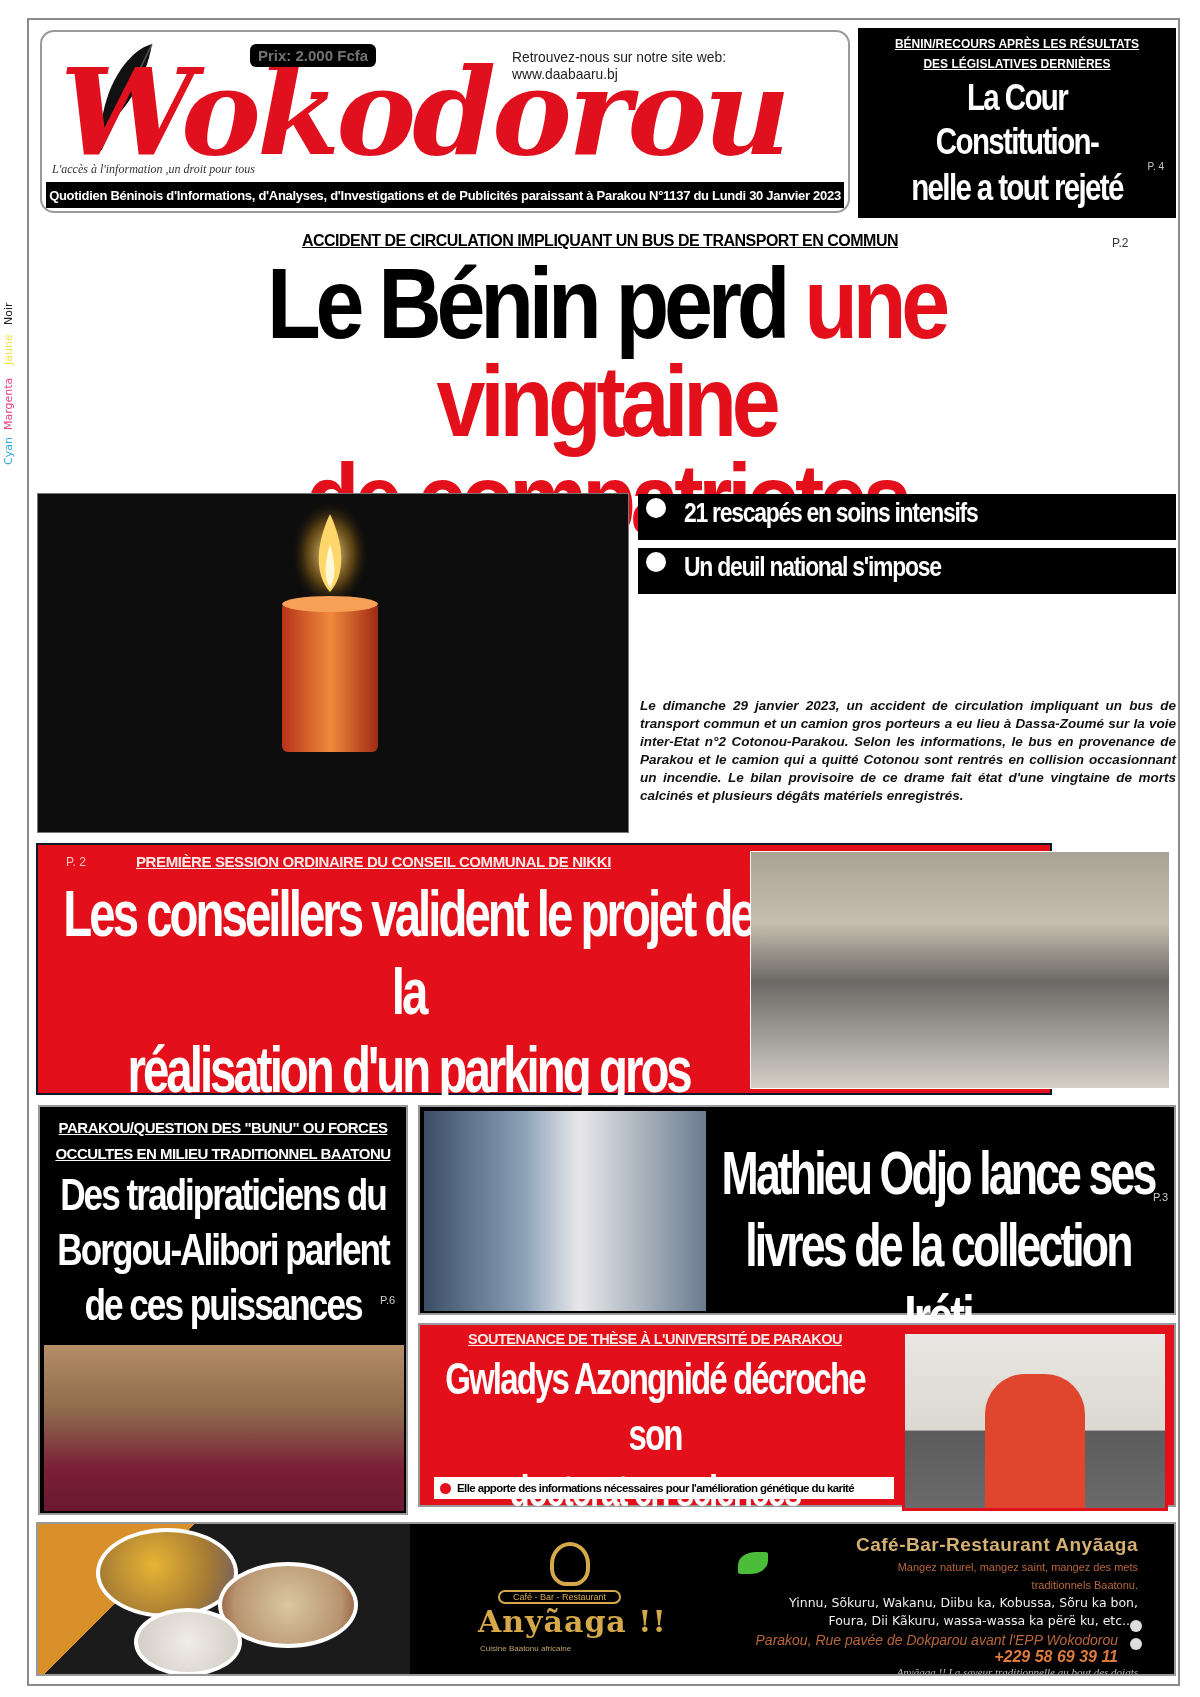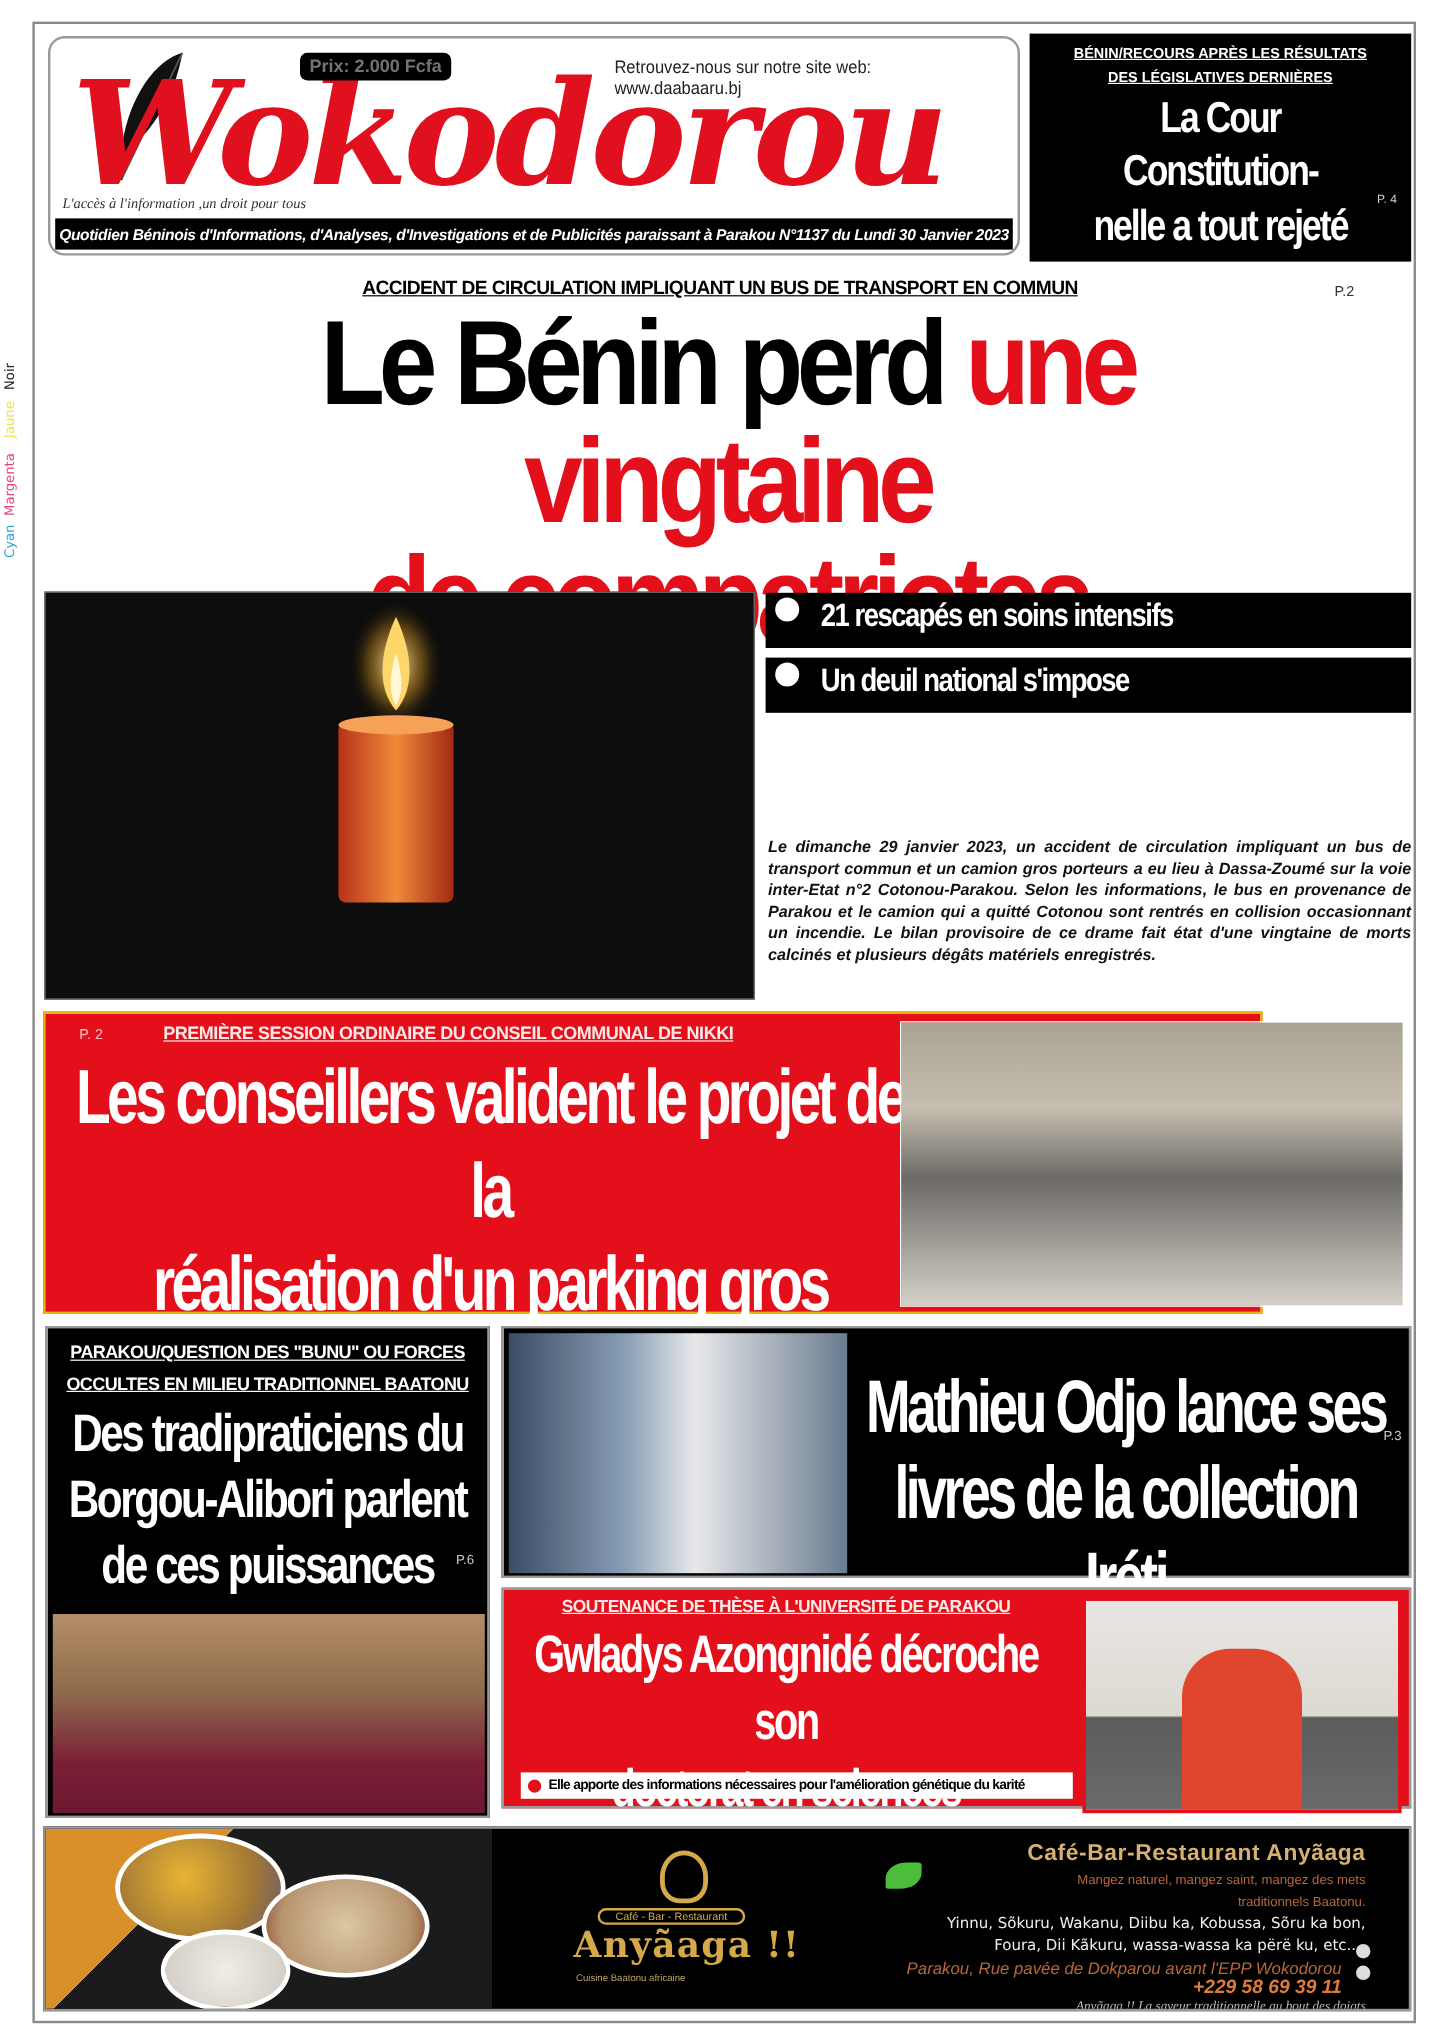--- a/index.html
+++ b/index.html
@@ -11,21 +11,21 @@
 
   .page-frame { position: absolute; left: 27px; top: 18px; width: 1153px; height: 1668px; border: 2px solid #8a8a8a; }
 
   
   .masthead { position: absolute; left: 40px; top: 30px; width: 810px; height: 183px; border: 2px solid #9a9a9a; border-radius: 14px; background: #fff; overflow: hidden; }
   .price { position: absolute; left: 208px; top: 12px; background: #000; color: #737373; font-weight: bold; font-size: 15px; padding: 3px 8px; border-radius: 6px; }
   .website { position: absolute; left: 470px; top: 16px; font-size: 15px; color: #222; font-family: "Liberation Sans Narrow", "Liberation Sans", sans-serif; transform: scaleX(0.92); transform-origin: left; }
   .logo { position: absolute; left: 18px; top: 20px; font-family: "DejaVu Serif", serif; font-style: italic; font-weight: bold; font-size: 120px; color: #e0101e; letter-spacing: -4px; line-height: 1; }
   .feather { position: absolute; left: 48px; top: 8px; width: 70px; height: 120px; }
   .slogan { position: absolute; left: 10px; top: 130px; font-family: "Liberation Serif", serif; font-style: italic; font-size: 12px; color: #333; }
-  .tagline-bar { position: absolute; left: 4px; right: 4px; top: 150px; height: 26px; background: #000; color: #fff; font-size: 13px; font-weight: bold; display: flex; align-items: center; justify-content: center; letter-spacing: -0.3px; white-space: nowrap; overflow: hidden; font-style: italic; }
+  .tagline-bar { position: absolute; left: 4px; right: 4px; top: 150px; height: 26px; background: #000; color: #fff; font-size: 13px; font-weight: bold; display: flex; align-items: center; justify-content: center; letter-spacing: -0.3px; white-space: nowrap; overflow: hidden; }
 
   
   .topright { position: absolute; left: 858px; top: 28px; width: 318px; height: 190px; background: #000; color: #fff; text-align: center; padding-top: 6px; }
   .topright .kicker { font-size: 12px; font-weight: bold; text-decoration: underline; line-height: 20px; }
   .topright .title { font-size: 36px; font-weight: bold; line-height: 44px; letter-spacing: -2px; transform: scaleX(0.82); margin-top: 2px; }
   .topright .page { position: absolute; right: 12px; bottom: 46px; font-size: 10px; color: #ccc; }
 
   
   .main-kicker { position: absolute; left: 0; width: 1200px; top: 232px; text-align: center; }
   .main-kicker span { font-size: 16px; font-weight: bold; text-decoration: underline; letter-spacing: -0.5px; }
@@ -42,21 +42,21 @@
   .bullet { background: #000; color: #fff; display: flex; align-items: flex-start; font-weight: bold; font-size: 27px; letter-spacing: -1.5px; margin-bottom: 8px; padding: 4px 8px; }
   .bullet .dot { width: 20px; height: 20px; border-radius: 50%; background: #fff; flex: 0 0 20px; margin-right: 18px; }
   .bullet .txt { transform: scaleX(0.85); transform-origin: left; white-space: nowrap; }
   .bullet.b1 { height: 46px; }
   .bullet.b2 { height: 46px; }
   .bullet.b3 { height: 86px; line-height: 36px; }
   .bullet.b3 .txt { white-space: normal; width: 560px; }
   .lead { position: absolute; left: 640px; top: 697px; width: 536px; font-size: 13.5px; font-style: italic; font-weight: bold; line-height: 18px; color: #111; text-align: justify; }
 
   
-  .nikki { position: absolute; left: 36px; top: 843px; width: 1016px; height: 252px; background: #e3101b; border: 2px solid #eab308; }
+  .nikki { position: absolute; left: 36px; top: 843px; width: 1016px; height: 252px; background: #e3101b; border: 2px solid #0f172a; }
   .nikki .page { position: absolute; left: 28px; top: 10px; font-size: 12px; color: #f7c0c0; }
   .nikki .kicker { position: absolute; left: 98px; top: 8px; color: #fde8e8; font-size: 15px; font-weight: bold; text-decoration: underline; letter-spacing: -0.4px; }
   .nikki .title { position: absolute; left: 8px; top: 30px; width: 740px; color: #fff; font-weight: bold; font-size: 64px; line-height: 78px; letter-spacing: -4px; text-align: center; transform: scaleX(0.74); transform-origin: left top; width: 980px; }
   .nikki .photo { position: absolute; left: 712px; top: 6px; width: 420px; height: 238px; background: linear-gradient(180deg,#a9a396 0%,#c6beb0 30%,#6c6a66 55%,#d4d0c8 100%); border: 1px solid #fff; }
 
   
   .bunu { position: absolute; left: 38px; top: 1105px; width: 370px; height: 410px; background: #000; border: 2px solid #999; }
   .bunu .kicker { color: #fff; font-size: 15px; font-weight: bold; text-decoration: underline; text-align: center; margin-top: 8px; line-height: 26px; letter-spacing: -0.5px; }
   .bunu .title { color: #fff; font-weight: bold; font-size: 44px; line-height: 55px; text-align: center; letter-spacing: -2.5px; transform: scaleX(0.8); transform-origin: center top; margin: 0 -40px; }
   .bunu .page { position: absolute; left: 340px; top: 187px; color: #ccc; font-size: 11px; }

